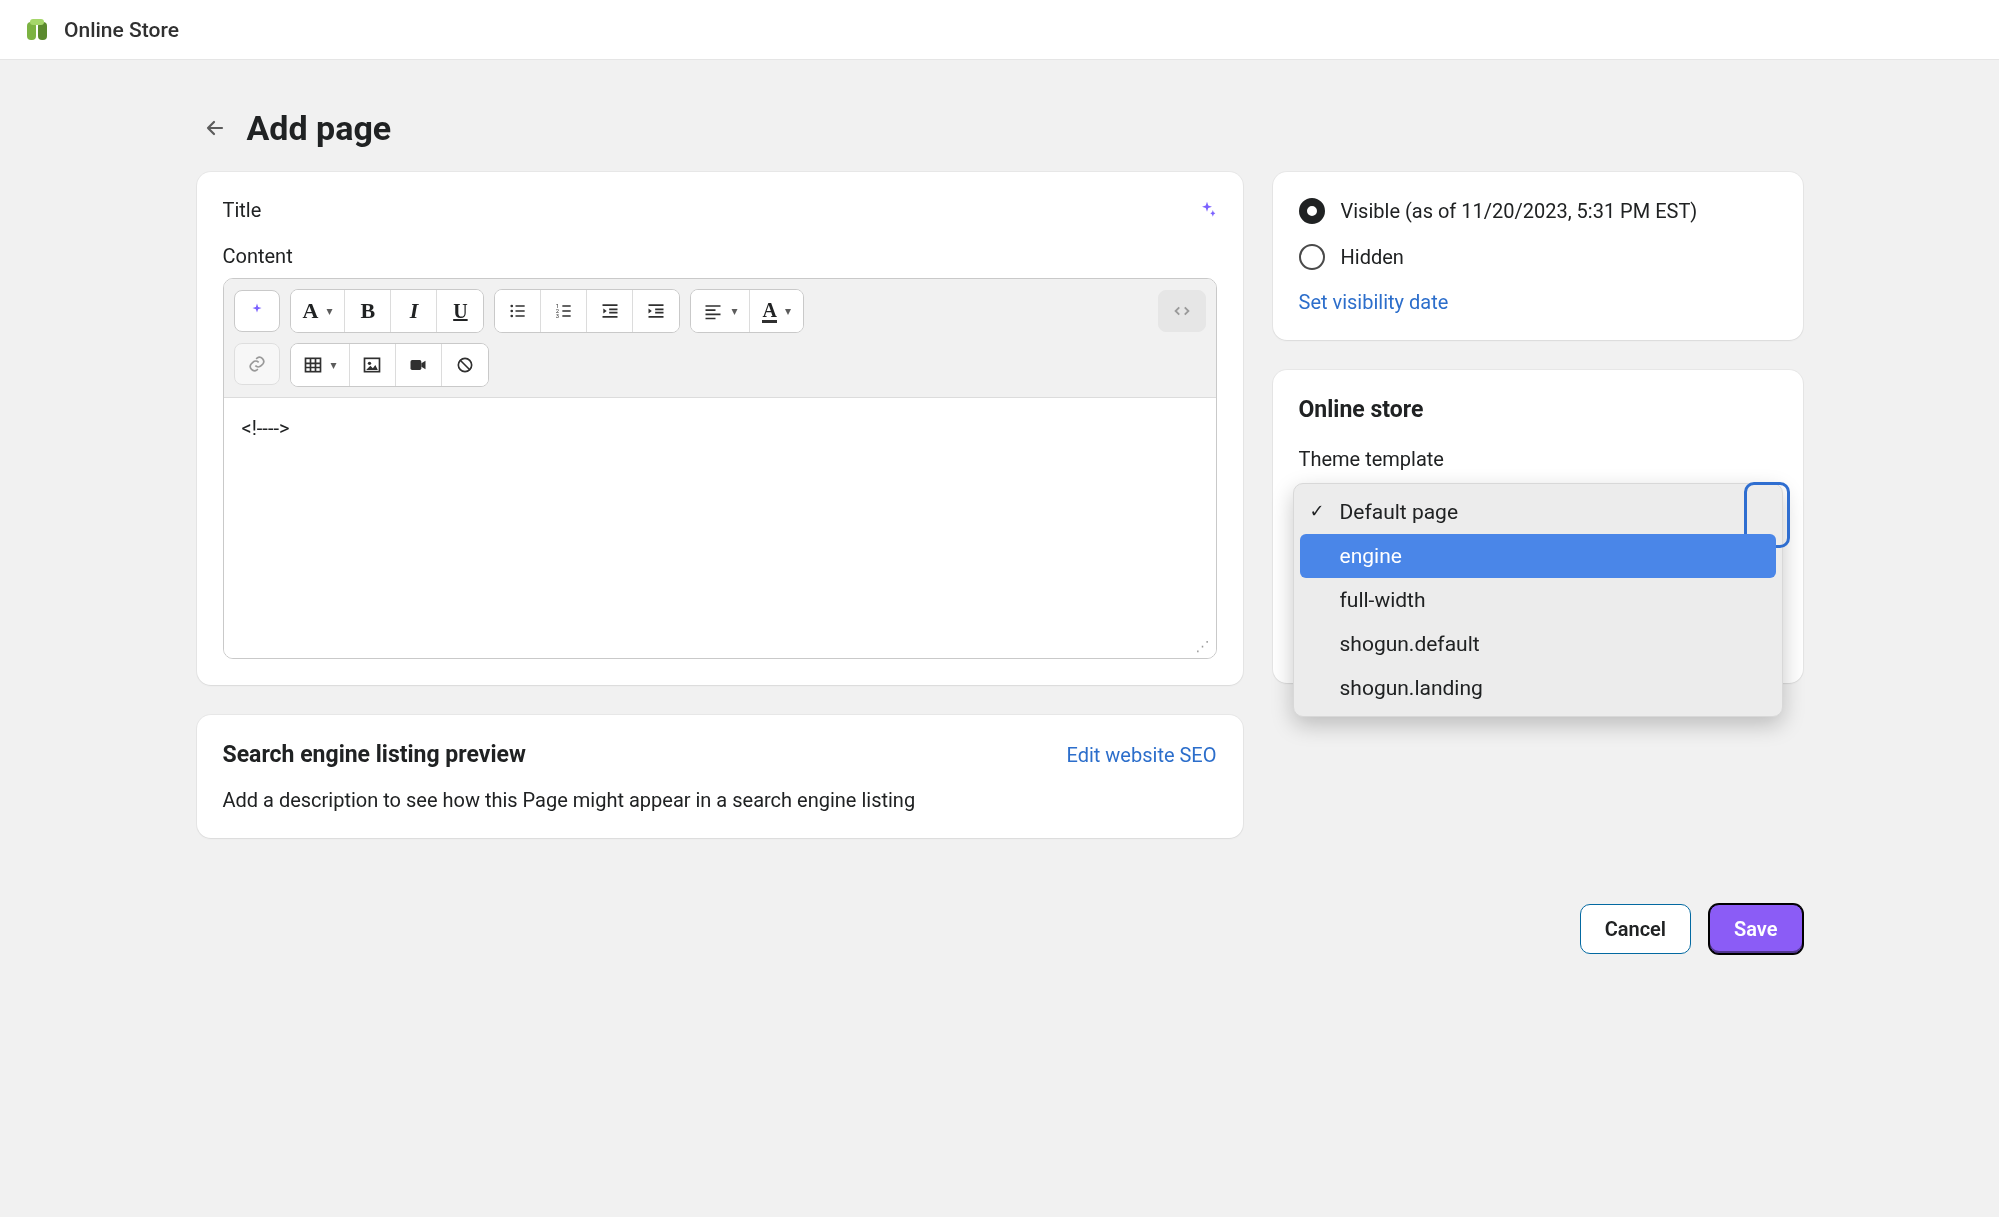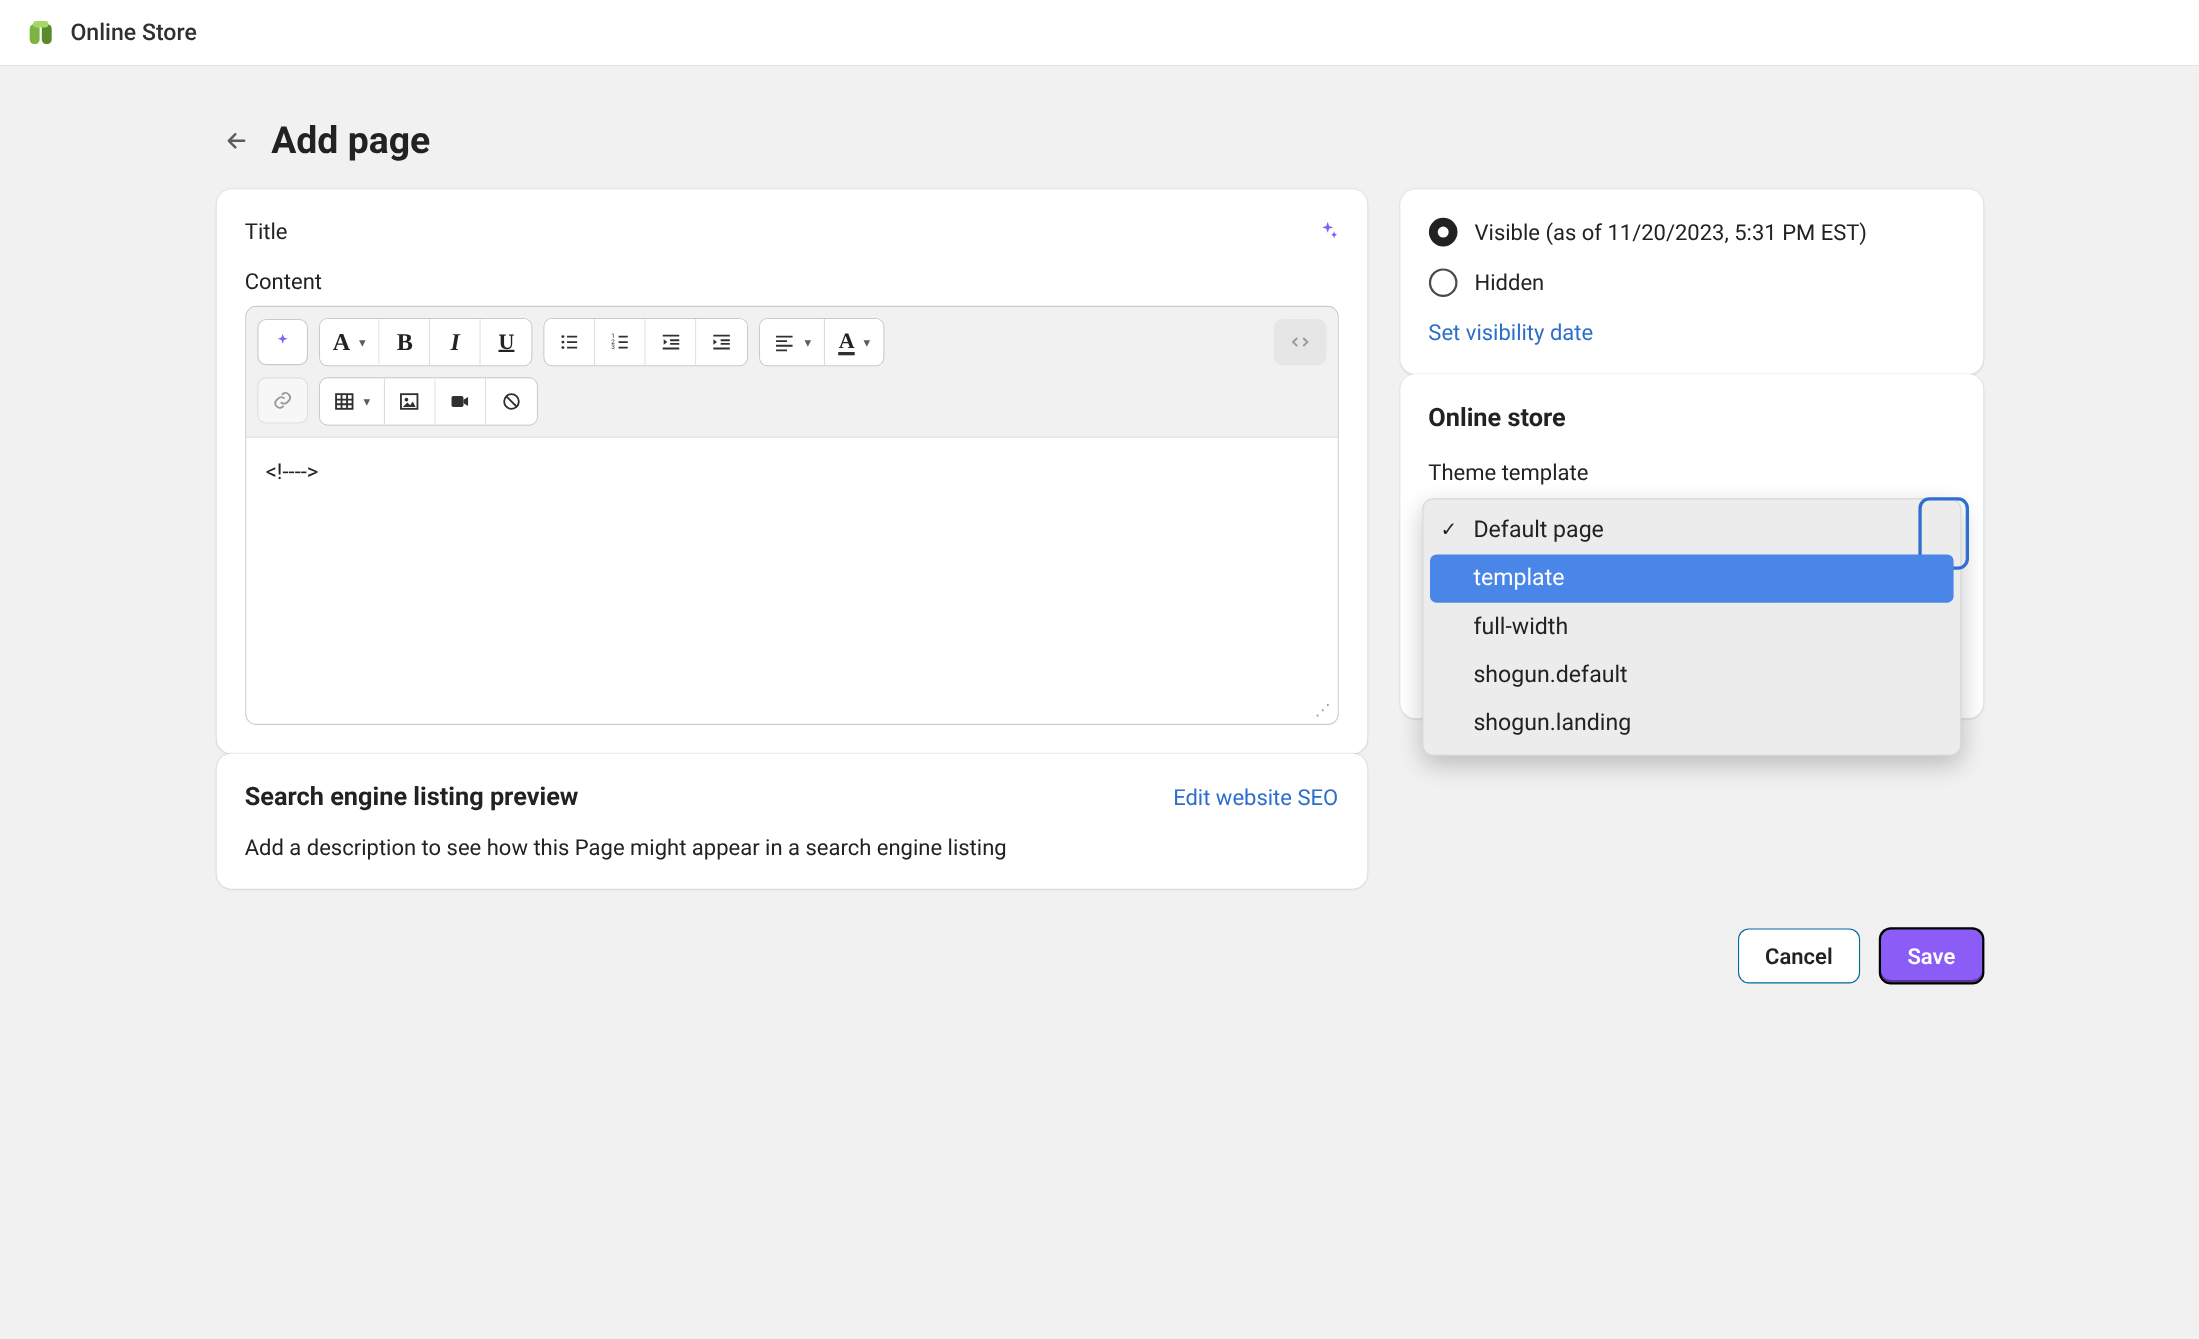--- a/index.html
+++ b/index.html
@@ -12,21 +12,21 @@
   .page-wrap { max-width: 1606px; margin: 0 auto; padding: 48px 0; }
 
   .page-header { display: flex; align-items: center; gap: 18px; margin-bottom: 24px; padding-left: 4px; }
   .back-btn { width: 28px; height: 28px; display:flex; align-items:center; justify-content:center; cursor:pointer; }
   .page-title { font-size: 34px; font-weight: 700; color: #202223; }
 
   .cols { display: flex; gap: 30px; }
   .col-main { flex: 1; }
   .col-side { width: 530px; }
 
-  .card { background: #fff; border-radius: 14px; box-shadow: 0 1px 2px rgba(0,0,0,0.06), 0 0 0 1px rgba(0,0,0,0.04); padding: 26px; }
+  .card { background: #fff; border-radius: 14px; box-shadow: 0 1px 2px rgba(0,0,0,0.06), 0 0 0 1px rgba(0,0,0,0.04); padding: 26px; margin-bottom: 30px; }
 
   .field-label-row { display:flex; justify-content:space-between; align-items:center; margin-bottom:10px; }
   .field-label { font-size: 20px; color: #202223; }
   .sparkle { color: #6d56ff; }
 
   .text-input { width: 100%; height: 52px; border: 1px solid #a3a3a3; border-radius: 10px; padding: 0 18px; font-size: 20px; color: #202223; background:#fff; }
 
   .content-label { font-size:20px; color:#202223; margin: 22px 0 10px; }
 
   .editor { border:1px solid #c9c9c9; border-radius:10px; overflow:hidden; }
@@ -257,21 +257,21 @@
       <div class="card" style="position:relative; padding-bottom:200px;">
         <div class="side-title">Online store</div>
         <div class="side-label">Theme template</div>
         <div class="dropdown-wrap">
           <div class="select-open">
             <div class="opt">
               <span class="check">✓</span>
               <span>Default page</span>
             </div>
             <div class="opt sel">
-              <span>template</span>
+              <span>engine</span>
             </div>
             <div class="opt">
               <span>full-width</span>
             </div>
             <div class="opt">
               <span>shogun.default</span>
             </div>
             <div class="opt">
               <span>shogun.landing</span>
             </div>

